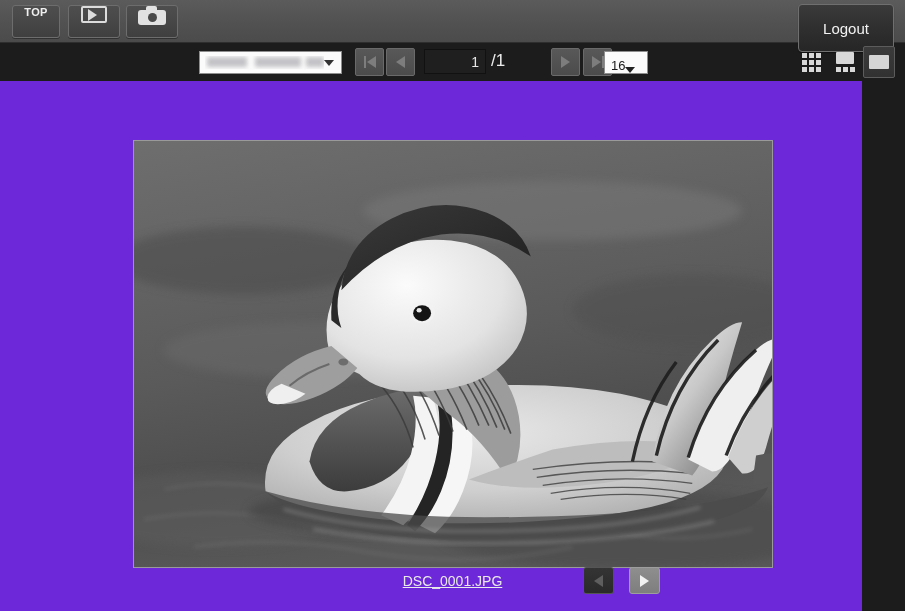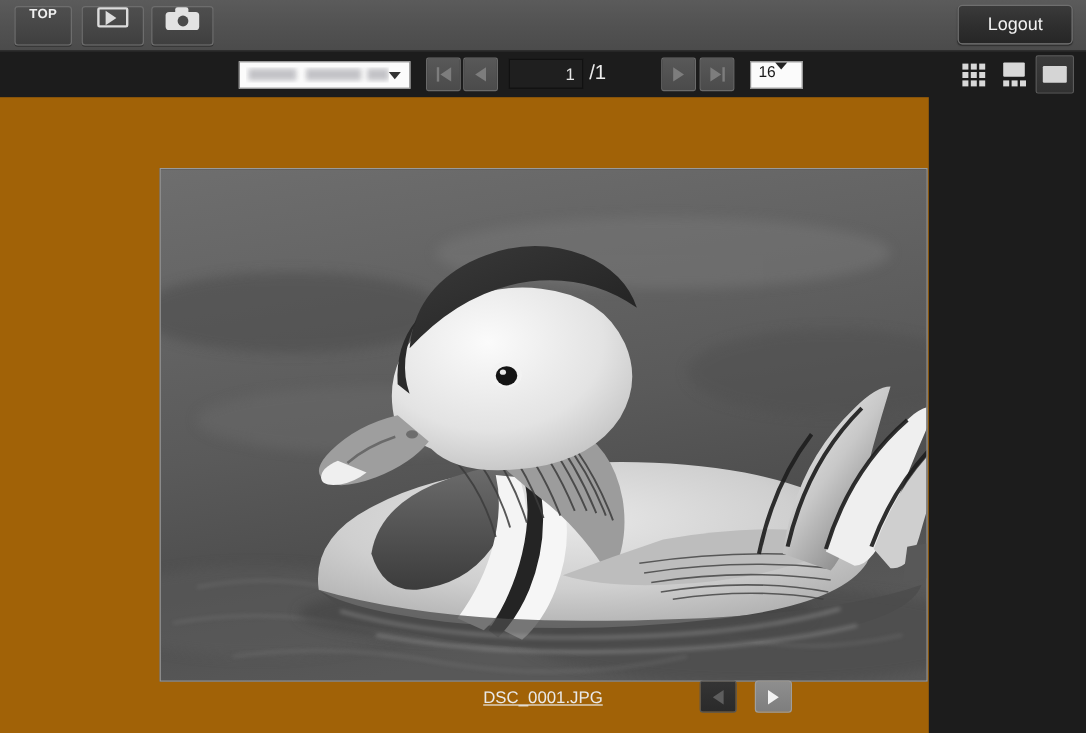--- a/index.html
+++ b/index.html
@@ -89,21 +89,21 @@
     position: absolute;
     left: 10px; bottom: 3px;
     width: 9px; height: 9px;
     border-radius: 50%;
     background: #4a4a4a;
   }
 
   .logout-btn {
     position: absolute;
     right: 11px; top: 4px;
-    width: 96px; height: 33px;
+    width: 96px; height: 48px;
     background: linear-gradient(to bottom, #3a3a3a 0%, #2f2f2f 50%, #262626 100%);
     border: 1px solid #6f6f6f;
     border-radius: 4px;
     color: #f2f2f2;
     font-size: 15px;
     display: flex;
     align-items: center;
     justify-content: center;
     cursor: pointer;
     box-sizing: border-box;
@@ -221,27 +221,27 @@
   }
   .page-total {
     position: absolute;
     left: 491px; top: 51px;
     color: #ececec;
     font-size: 17px;
   }
 
   .count-select {
     position: absolute;
-    left: 625px; top: 51px;
+    left: 604px; top: 51px;
     width: 44px; height: 23px;
     background: #fbfbfb;
     border: 1px solid #8e8e8e;
     box-sizing: border-box;
     display: flex;
-    align-items: flex-start;
+    align-items: flex-end;
     justify-content: space-between;
     padding: 0 16px 0 6px;
     font-size: 13px;
     color: #1a1a1a;
     cursor: pointer;
   }
 
   .view-btn {
     position: absolute;
     top: 46px;
@@ -284,22 +284,22 @@
   .single-img {
     width: 20px; height: 14px;
     background: #d5d5d5;
     border-radius: 1px;
   }
 
   
   .content {
     position: absolute;
     left: 0; top: 81px;
-    width: 774px; height: 530px;
-    background: #a16207;
+    width: 862px; height: 530px;
+    background: #6d28d9;
   }
 
   .photo-frame {
     position: absolute;
     left: 133px; top: 59px;
     width: 640px; height: 428px;
     border: 1px solid #9a9a9a;
     box-sizing: border-box;
     overflow: hidden;
     background: #4a4a4a;

